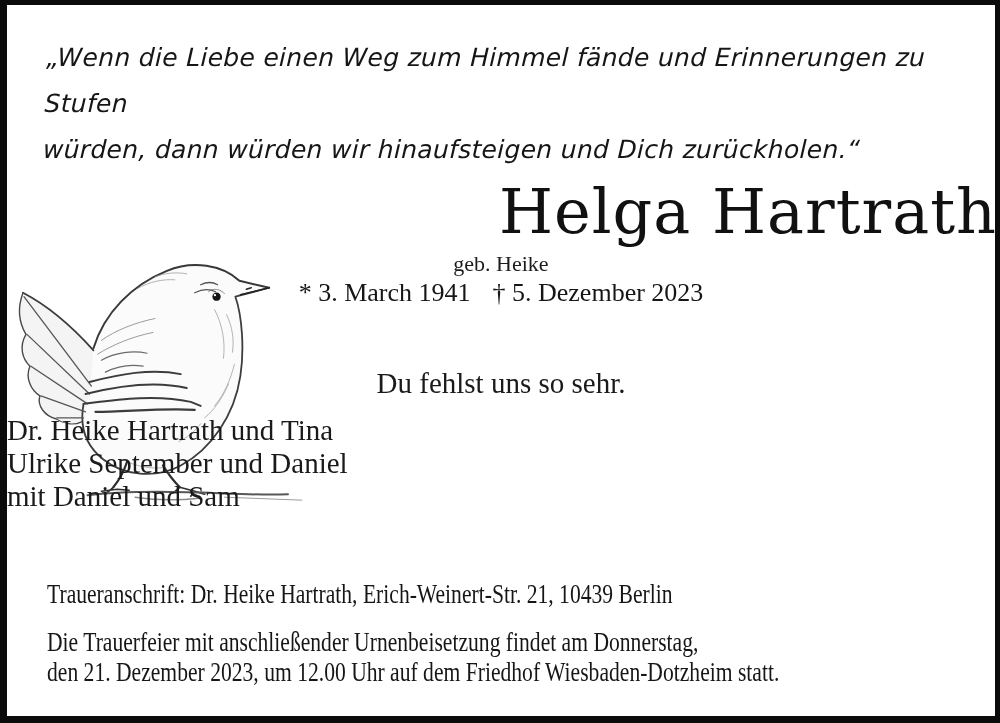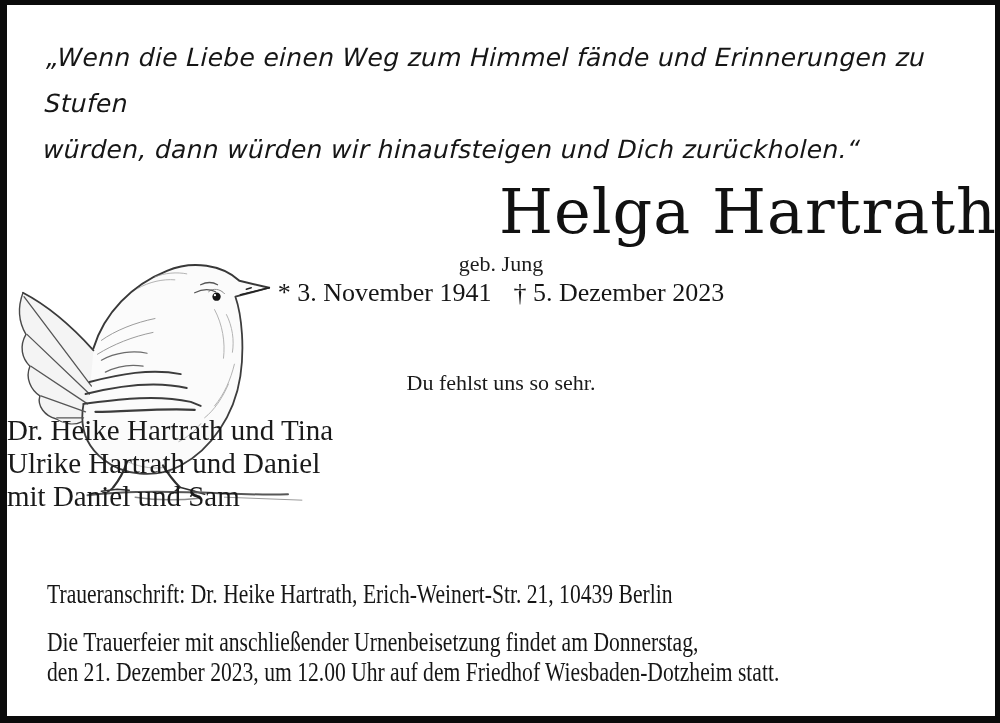--- a/index.html
+++ b/index.html
@@ -77,21 +77,21 @@
     width: 300px;
     height: 268px;
   }
   .bird svg { display: block; width: 100%; height: 100%; }
   .message {
     position: absolute;
     left: 0;
     top: 361px;
     width: 100%;
     text-align: center;
-    font-size: 22px;
+    font-size: 29px;
     line-height: 34px;
     color: #1a1a1a;
   }
   .mourners {
     position: absolute;
     left: 0;
     top: 409px;
     width: 100%;
     text-align: left;
     font-size: 29px;
@@ -124,24 +124,24 @@
 
 <div class="notice">
 
   <div class="quote">
     <div>„Wenn die Liebe einen Weg zum Himmel fände und Erinnerungen zu Stufen</div>
     <div>würden, dann würden wir hinaufsteigen und Dich zurückholen.“</div>
   </div>
 
   <h1 class="name">Helga Hartrath</h1>
 
-  <div class="maiden">geb. Jung</div>
+  <div class="maiden">geb. Heike</div>
 
   <div class="dates">
-    <span>* 3. November 1941</span>
+    <span>* 3. March 1941</span>
     <span>† 5. Dezember 2023</span>
   </div>
 
   <div class="bird">
     <svg viewBox="0 0 300 270" aria-hidden="true">
       <g fill="none" stroke-linecap="round" stroke-linejoin="round">
 
         <path d="M265,33 L235,26 C218,10 188,5 162,16 C127,30 99,58 88,94 C84,108 80,130 78,150 C74,172 80,192 98,206 C118,222 150,226 176,212 C206,196 230,162 236,122 C240,96 238,62 231,42 Z" fill="#fbfbfb" stroke="none"></path>
 
         <path d="M88,96 C70,76 44,52 17,38 C11,54 13,68 20,80 C13,92 16,104 24,112 C19,124 25,136 34,142 C31,152 39,162 50,165 C58,170 68,172 76,168 L84,140 Z" fill="#f4f4f4" stroke="none"></path>
@@ -192,21 +192,21 @@
           <path d="M130,244 C150,247 175,247 195,245" stroke="#8a8a8a" stroke-width="1.4"></path>
         </g>
       </g>
     </svg>
   </div>
 
   <div class="message">Du fehlst uns so sehr.</div>
 
   <div class="mourners">
     <div>Dr. Heike Hartrath und Tina</div>
-    <div>Ulrike Hartrath und Daniel</div>
+    <div>Ulrike September und Daniel</div>
     <div>mit Daniel und Sam</div>
   </div>
 
   <div class="address condensed">Traueranschrift: Dr. Heike Hartrath, Erich-Weinert-Str. 21, 10439 Berlin</div>
 
   <div class="funeral condensed">
     <div>Die Trauerfeier mit anschließender Urnenbeisetzung findet am Donnerstag,</div>
     <div>den 21. Dezember 2023, um 12.00 Uhr auf dem Friedhof Wiesbaden-Dotzheim statt.</div>
   </div>
 

